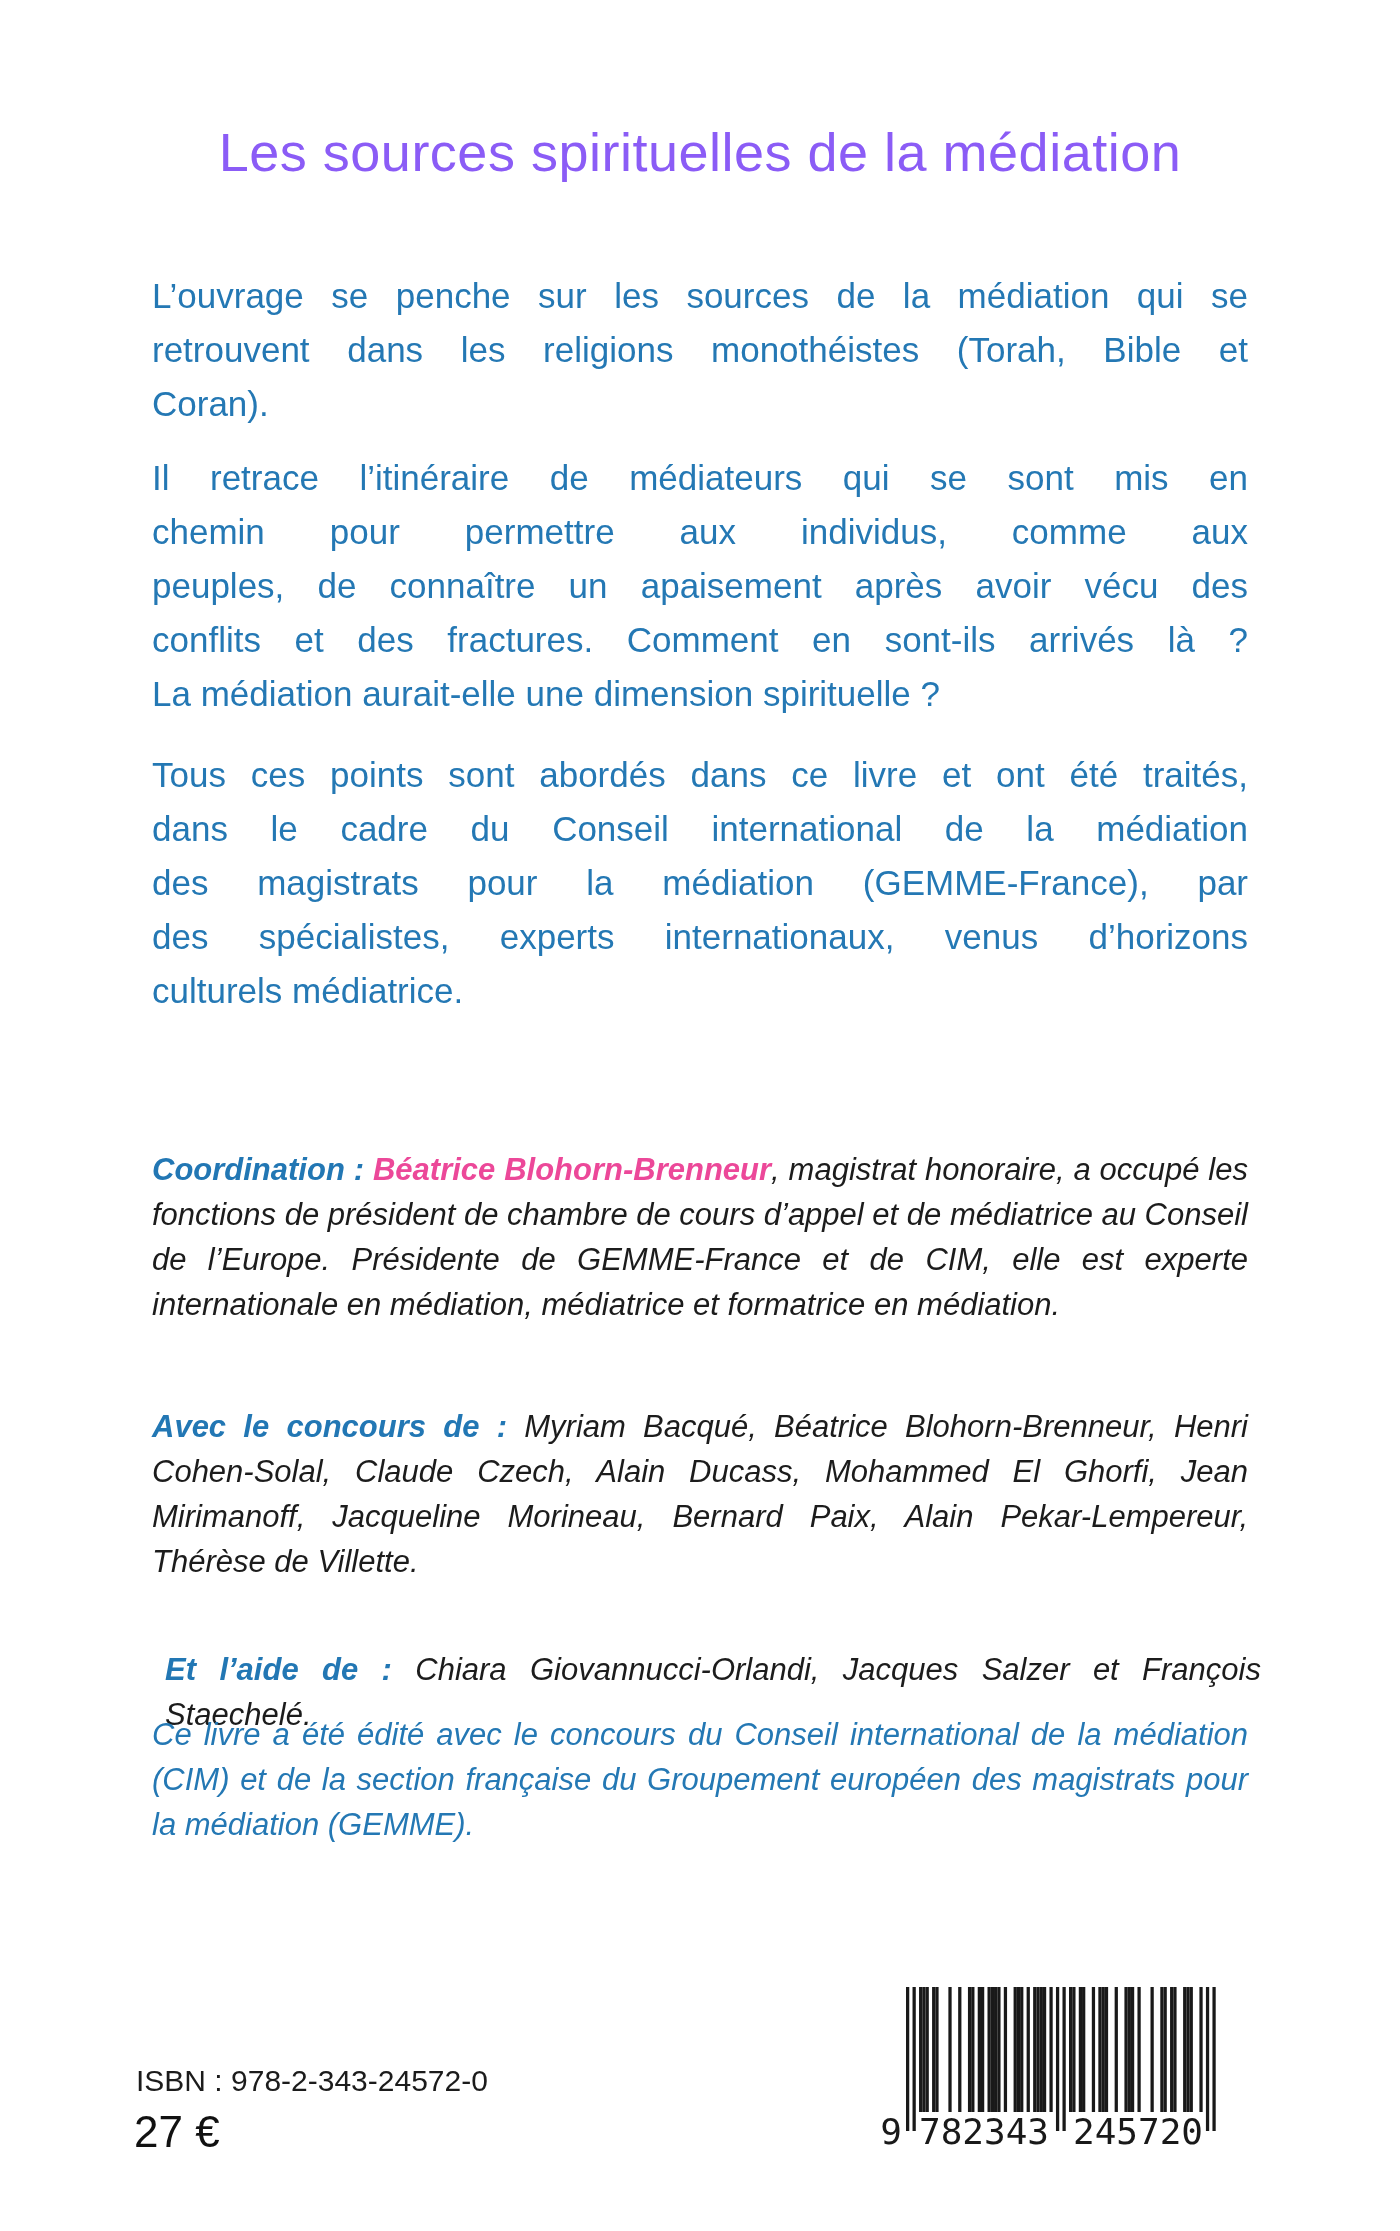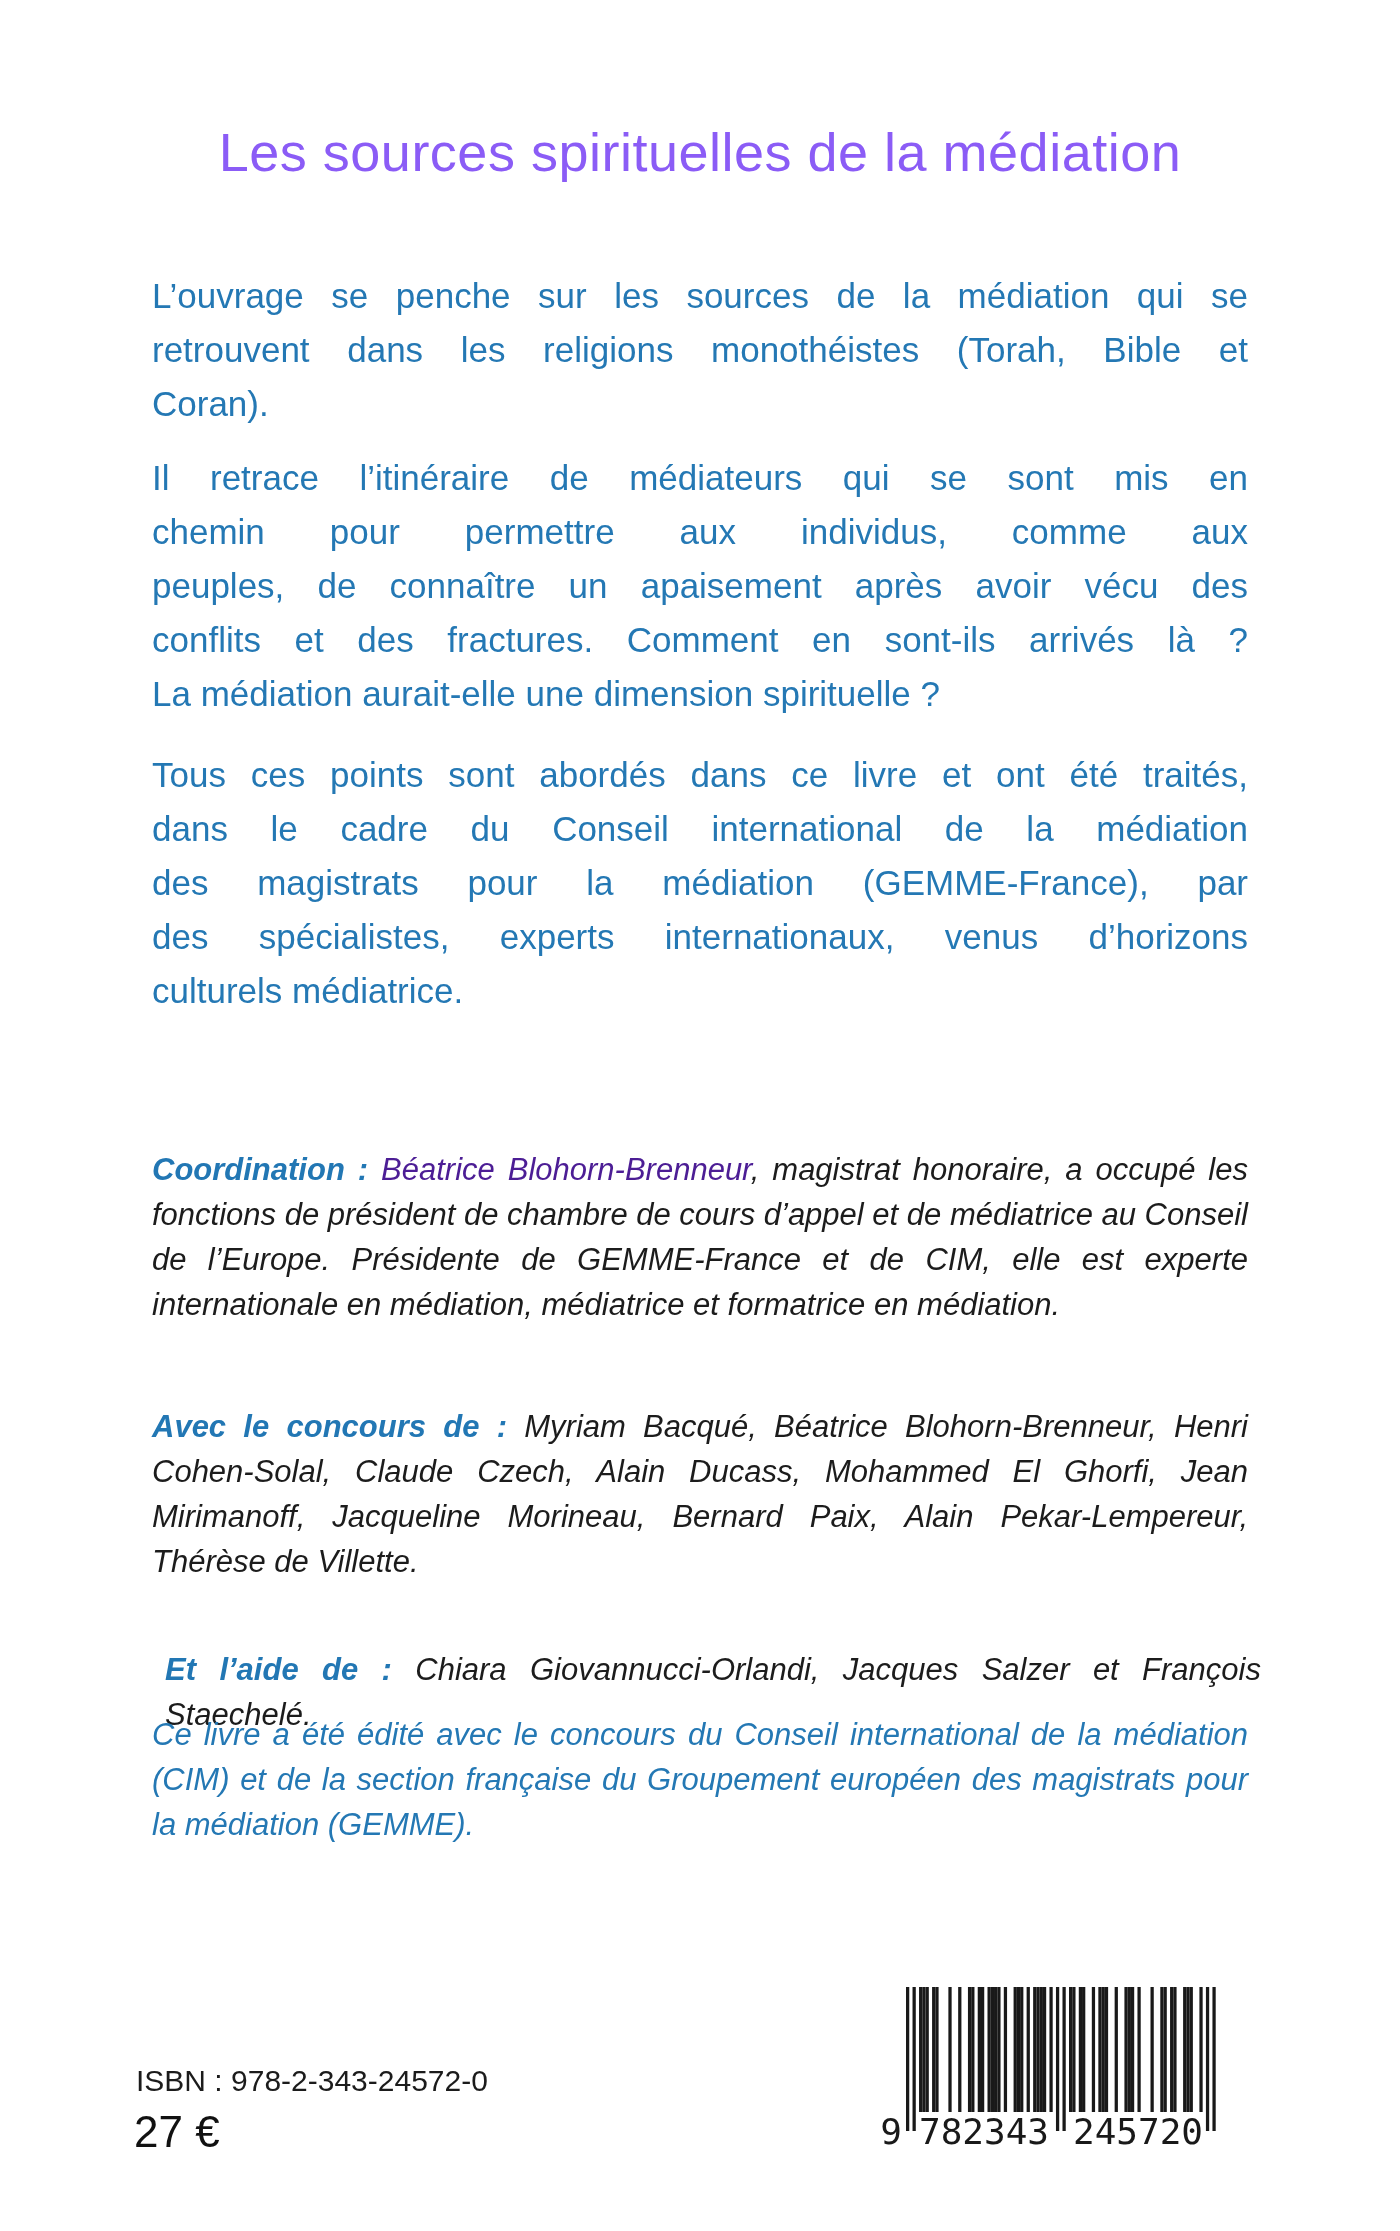--- a/index.html
+++ b/index.html
@@ -36,21 +36,21 @@
   .credit-para {
     position: absolute;
     left: 152px; width: 1096px;
     font-size: 31px; line-height: 45px;
     font-style: italic;
     color: #1c1c1c;
     text-align: justify;
     text-justify: inter-word;
   }
   .seg-label { color: #2277b4; font-weight: bold; }
-  .seg-bold  { color: #4c1d95; font-weight: normal; margin-top: 48px; }
+  .seg-bold  { color: #ec4899; font-weight: bold; margin-top: 48px; }
   .seg-plain { }
 
   .publisher-note {
     position: absolute;
     left: 152px; width: 1096px; top: 1712px;
     font-size: 31px; line-height: 45px;
     font-style: italic;
     color: #2478b4;
     text-align: justify;
     text-justify: inter-word;

